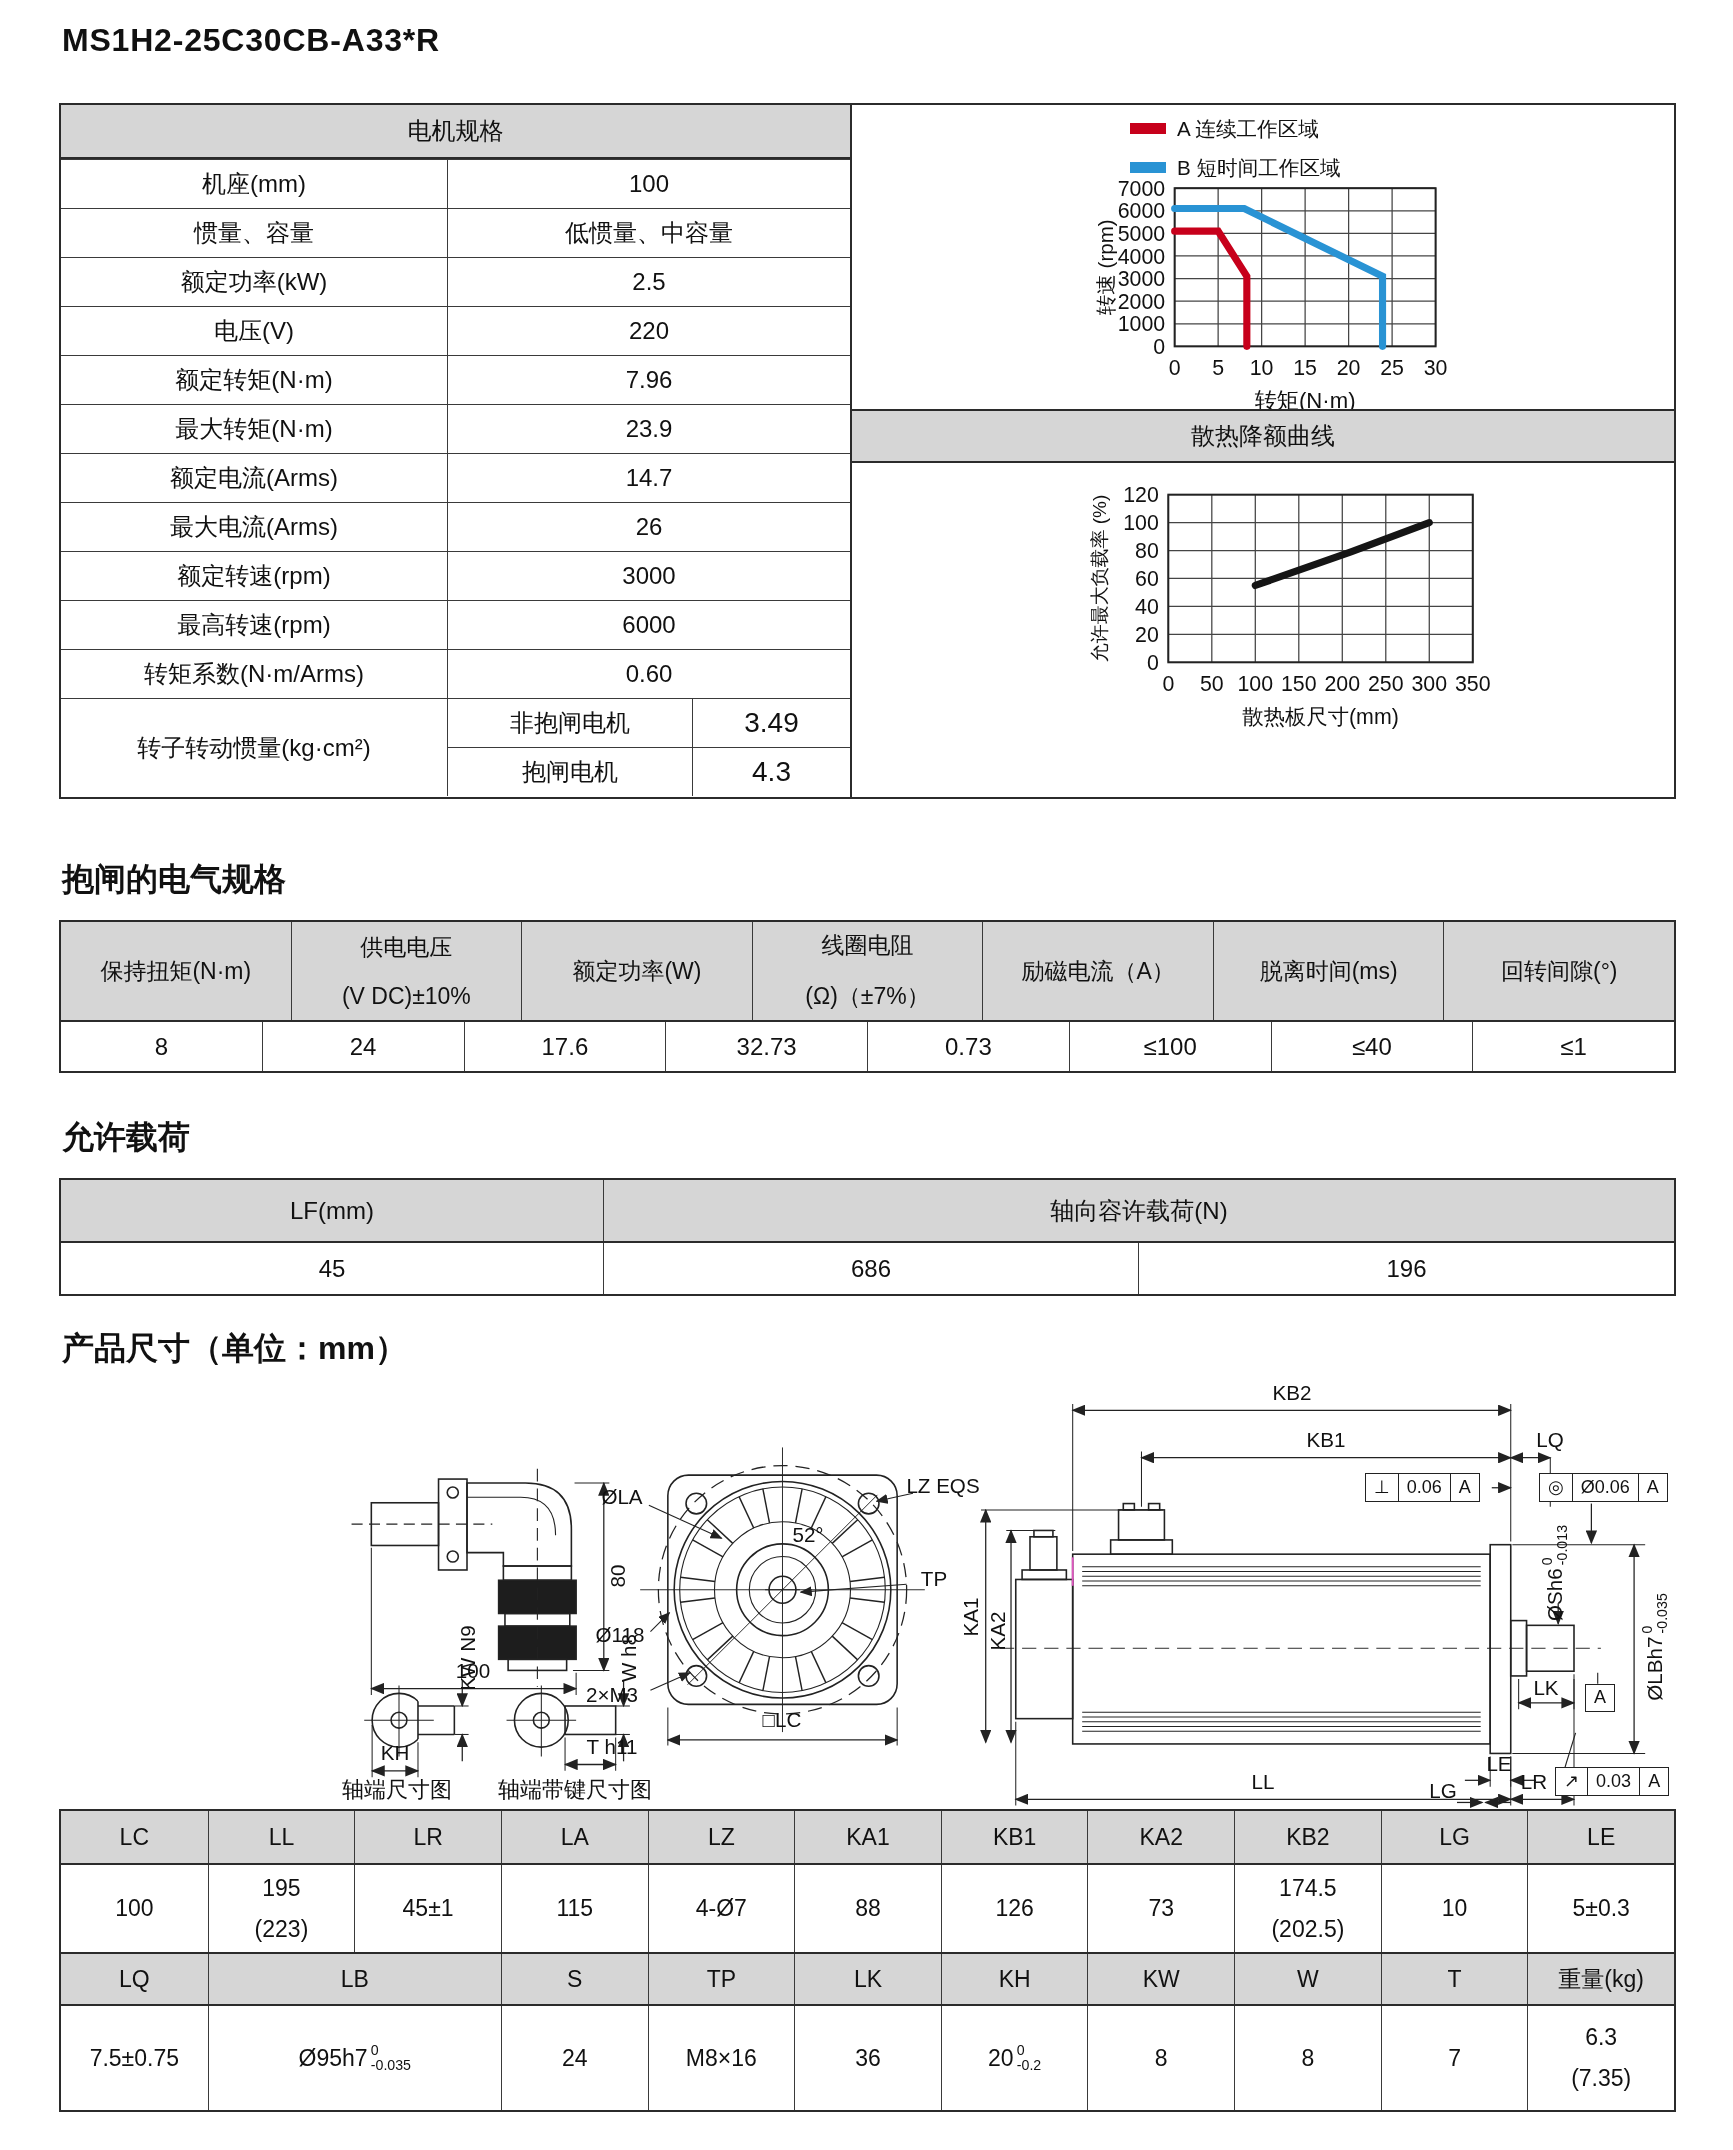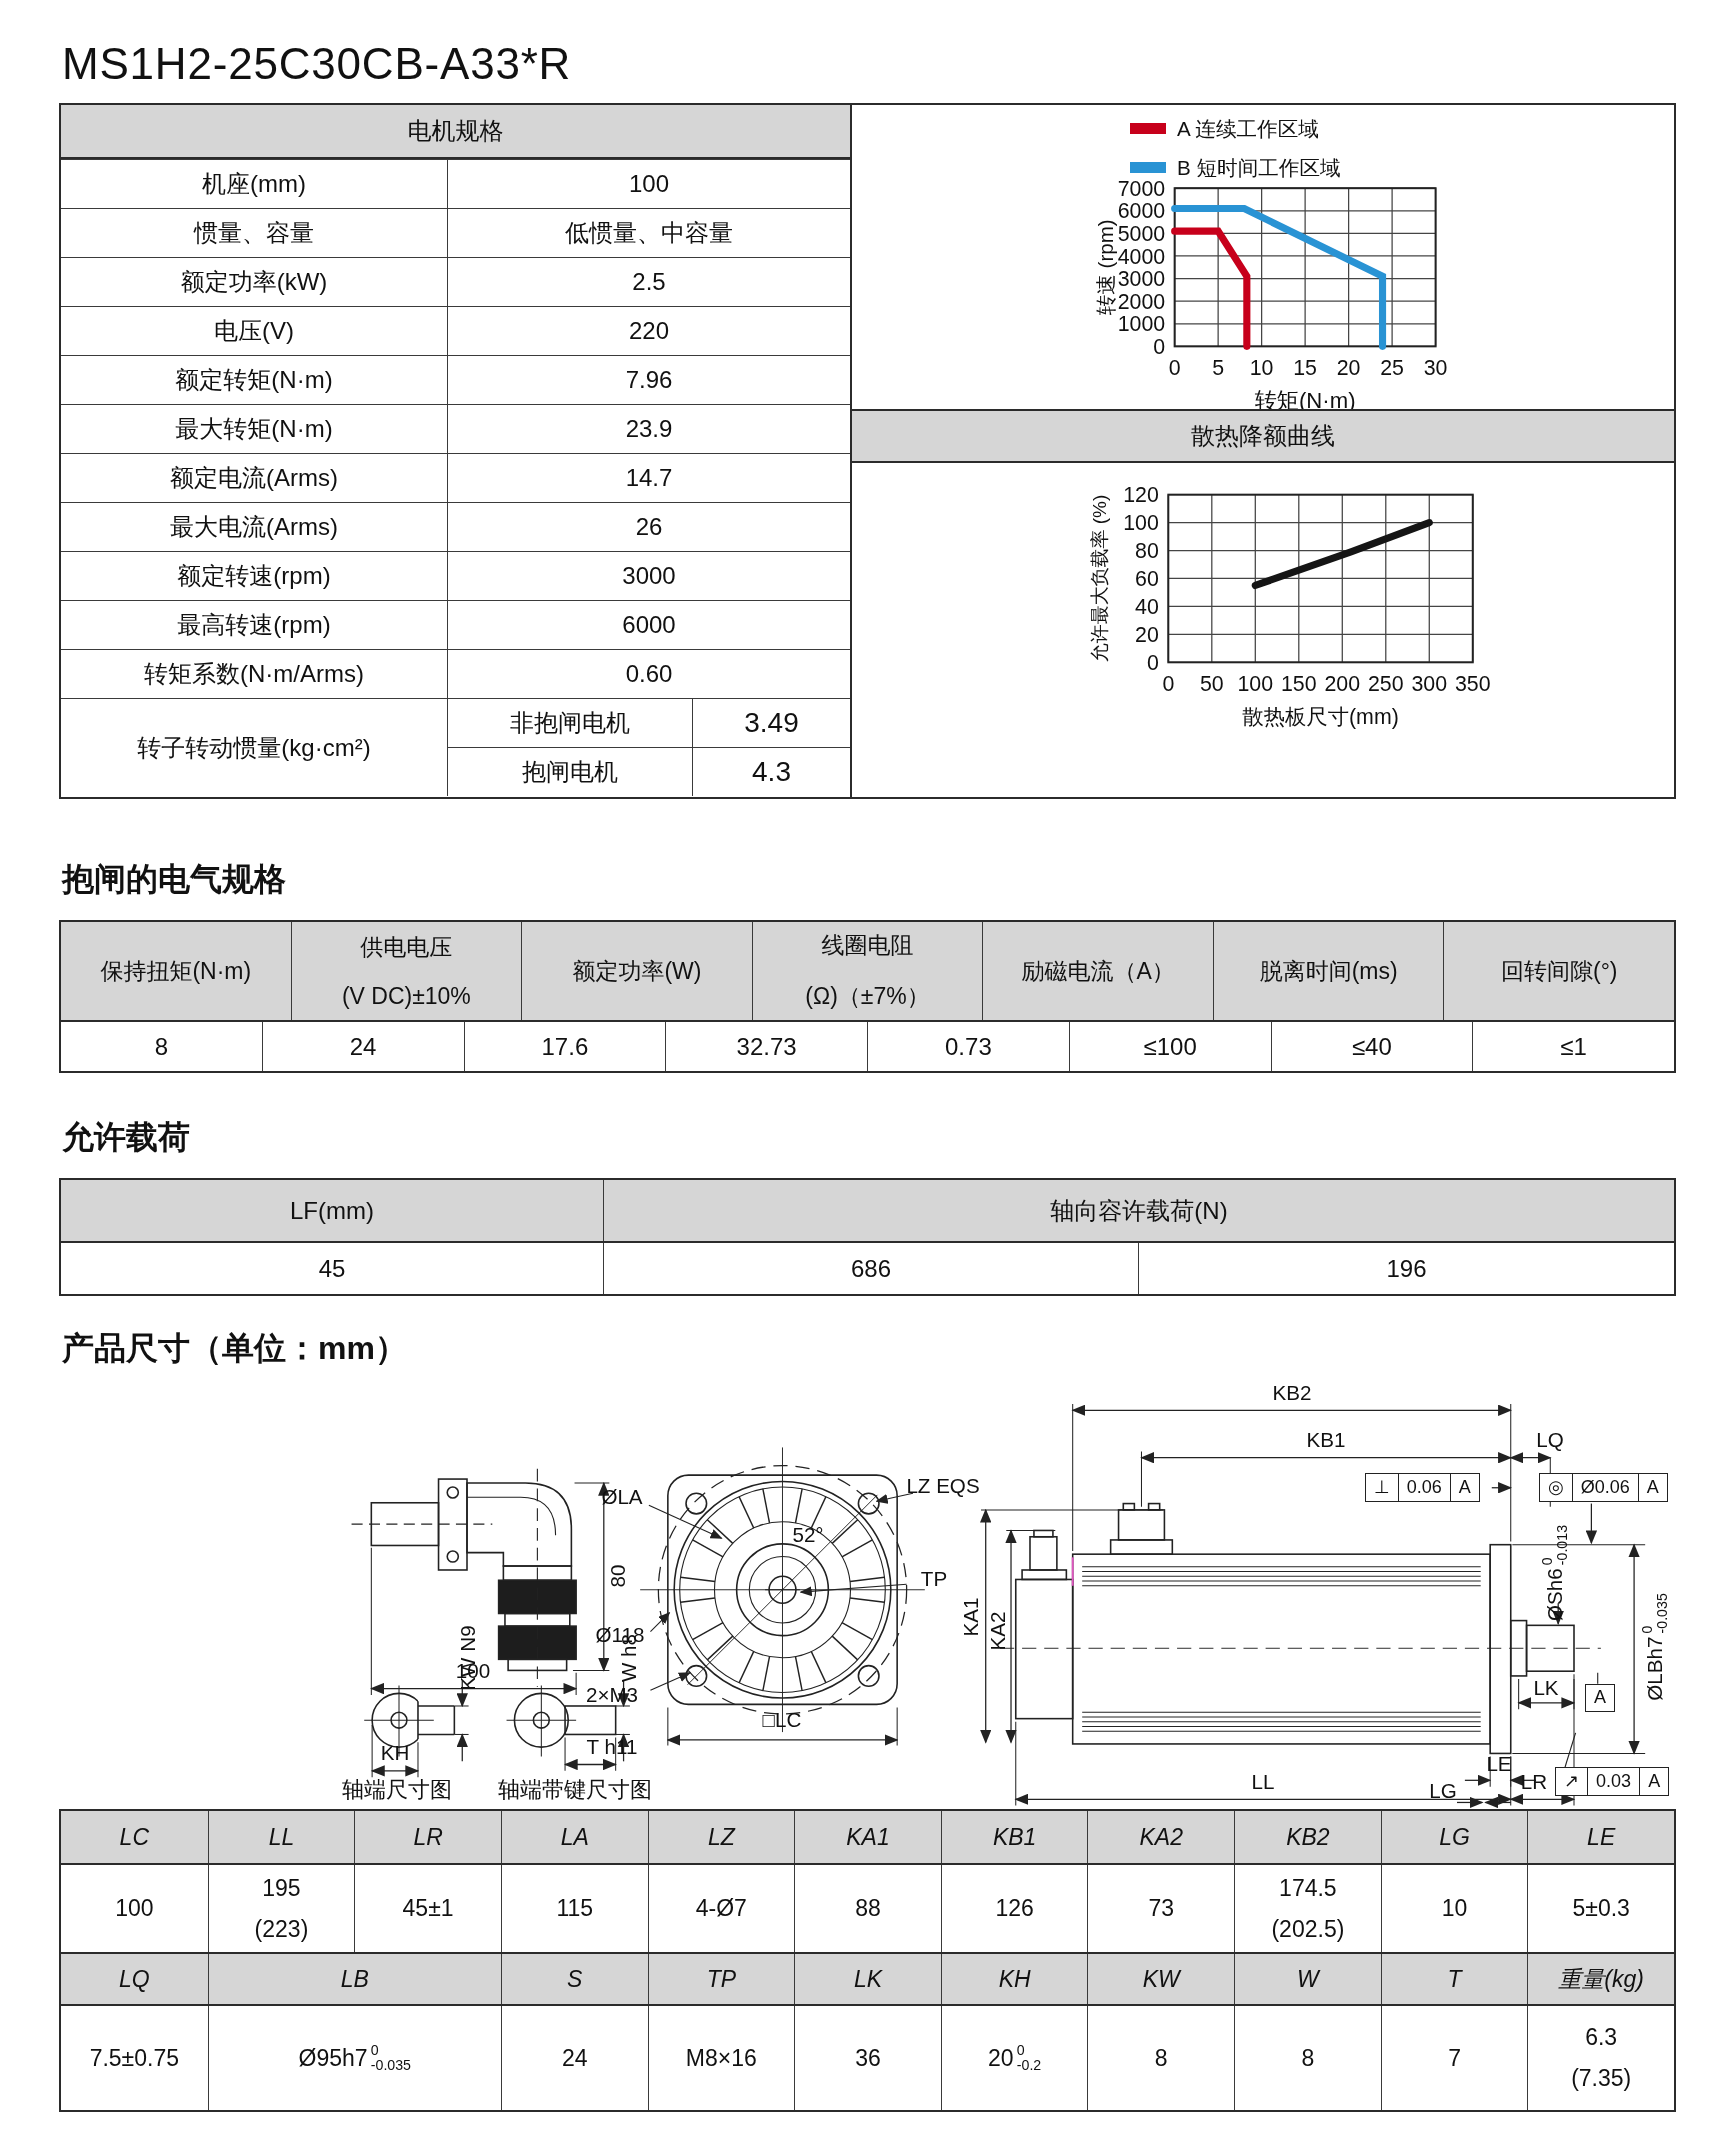--- a/index.html
+++ b/index.html
@@ -1,21 +1,21 @@
 <!DOCTYPE html>
 <html style="font-size:12.7px"><head>
 <meta charset="utf-8">
 <style>
   * { margin:0; padding:0; box-sizing:border-box; }
   html,body { background:#fff; }
   body { font-family:"Liberation Sans","DejaVu Sans",sans-serif; color:#111; }
   .page { position:relative; width:1733px; height:2151px; background:#fff; overflow:hidden; }
   .abs { position:absolute; }
 
-  .page-title { font-size:44px; font-weight:normal; letter-spacing:0.8px;margin-top:17px; }
+  .page-title { font-size:32px; font-weight:bold; letter-spacing:0.8px; }
   .sec-title { font-size:32px; font-weight:bold; }
 
   
   .spec-table { display:flex; border:2.4px solid #2b2b2b; background:#fff; }
   .spec-left { width:791px; display:flex; flex-direction:column; }
   .spec-right { width:824px; border-left:2.4px solid #2b2b2b; display:flex; flex-direction:column; }
   .sec-hdr { height:54px; background:#d6d6d6; display:flex; align-items:center; justify-content:center;
              font-size:24px; border-bottom:2.4px solid #2b2b2b; flex:0 0 54px; }
   .srow { display:flex; height:49px; flex:0 0 49px; border-top:1.6px solid #3a3a3a; }
   .srow:first-of-type { border-top:none; }
@@ -49,21 +49,21 @@
   .bval:first-child { border-left:none; }
 
   .lhead { display:flex; height:63px; background:#d6d6d6; border-bottom:2.4px solid #2b2b2b; }
   .lcell { display:flex; align-items:center; justify-content:center; font-size:24px; border-left:1.6px solid #3a3a3a;text-align:right; }
   .lcell:first-child { border-left:none; }
   .lvals { display:flex; height:51px; }
   .lc1 { width:542px; } .lc2 { width:535px; } .lc3 { flex:1; }
 
   
   .dgrid { display:grid; grid-template-columns:repeat(11,1fr); }
-  .dhead { height:52px; background:#d6d6d6; border-top:2.4px solid #2b2b2b;font-style:italic; }
+  .dhead { height:52px; background:#d6d6d6; border-top:2.4px solid #2b2b2b; }
   .dhead.first { border-top:none; }
   .dvals { border-top:2.4px solid #2b2b2b; }
   .dcell { display:flex; align-items:center; justify-content:center; font-size:23px; border-left:1.6px solid #3a3a3a;
            text-align:center; white-space:pre-line; line-height:41px; }
   .dcell:first-child { border-left:none; }
   .dhead .dcell { line-height:normal; }
   .span2 { grid-column:span 2; }
   .tolstack { display:inline-flex; flex-direction:column; line-height:1.05; font-size:14.2px; margin-left:3.2px; text-align:left; }
 
   

